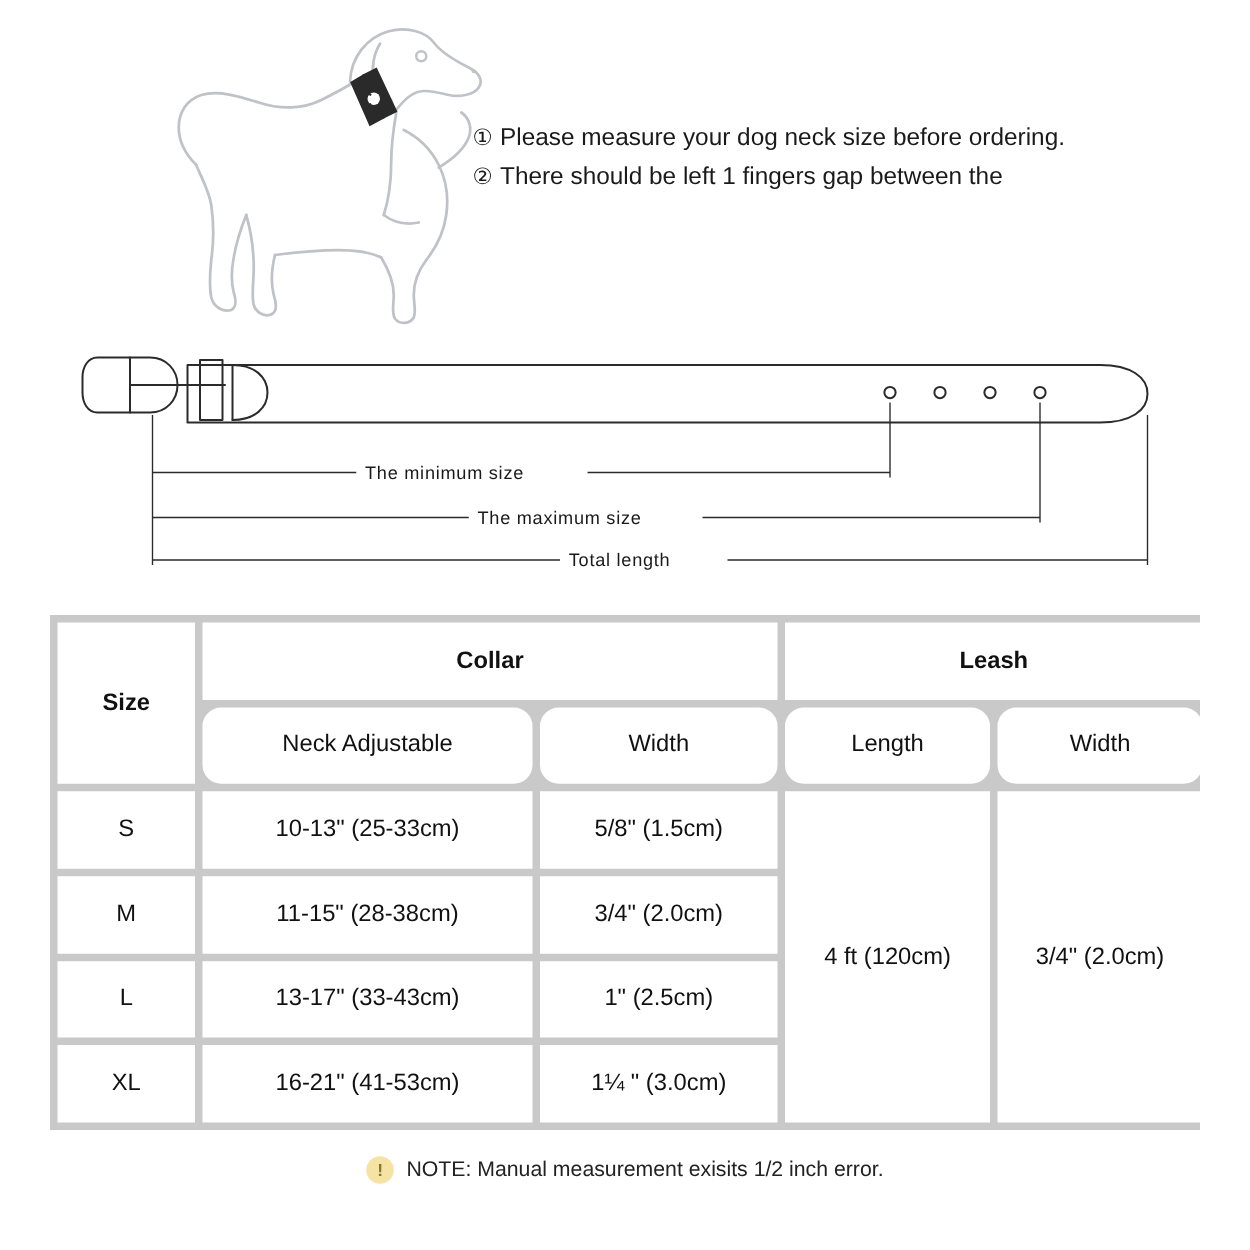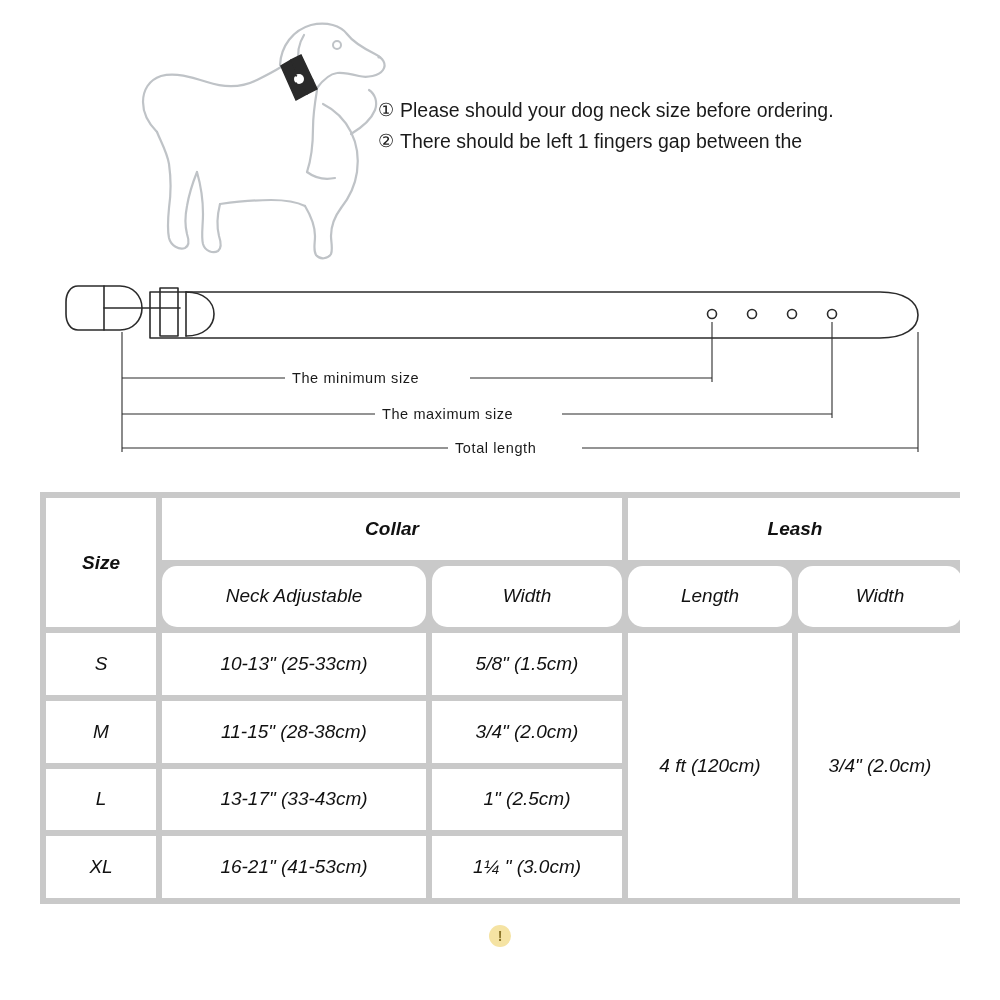--- a/index.html
+++ b/index.html
@@ -93,21 +93,20 @@
     width: 920px;
     height: 412px;
     table-layout: fixed;
   }
   table.size-table td {
     background: #ffffff;
     text-align: center;
     vertical-align: middle;
     font-size: 19px;
     color: #111;
-    font-style: italic;
   }
   td.hdr-big {
     font-size: 25px;
     font-weight: bold;
   }
   td.hdr-size {
     font-size: 23px;
     font-weight: bold;
     margin-left: 16px;
   }
@@ -191,21 +190,21 @@
       </g>
 
       <circle cx="262" cy="35" r="4" fill="none" stroke="#bfc3c7" stroke-width="2"></circle>
       <circle cx="304" cy="47" r="1.6" fill="#bfc3c7"></circle>
     </svg>
   </div>
 
   <div class="instructions">
     <div class="instr-line">
       <span class="instr-num">①</span>
-      <span class="instr-text">Please should your dog neck size before ordering.</span>
+      <span class="instr-text">Please measure your dog neck size before ordering.</span>
     </div>
     <div class="instr-line">
       <span class="instr-num">②</span>
       <span class="instr-text">There should be left 1 fingers gap between the</span>
     </div>
   </div>
 </div>
 
 <div class="collar-area">
   <svg class="collar-svg" width="1000" height="215" viewBox="0 0 1000 215" xmlns="http://www.w3.org/2000/svg">
@@ -296,13 +295,14 @@
         <td class="size-cell">XL</td>
         <td class="body-cell">16-21" (41-53cm)</td>
         <td class="body-cell">1¼ " (3.0cm)</td>
       </tr>
     </tbody>
   </table>
 </div>
 
 <div class="note-row">
   <span class="note-badge">!</span>
+  <span class="note-text">NOTE: Manual measurement exisits 1/2 inch error.</span>
 </div>
 
 </body></html>

